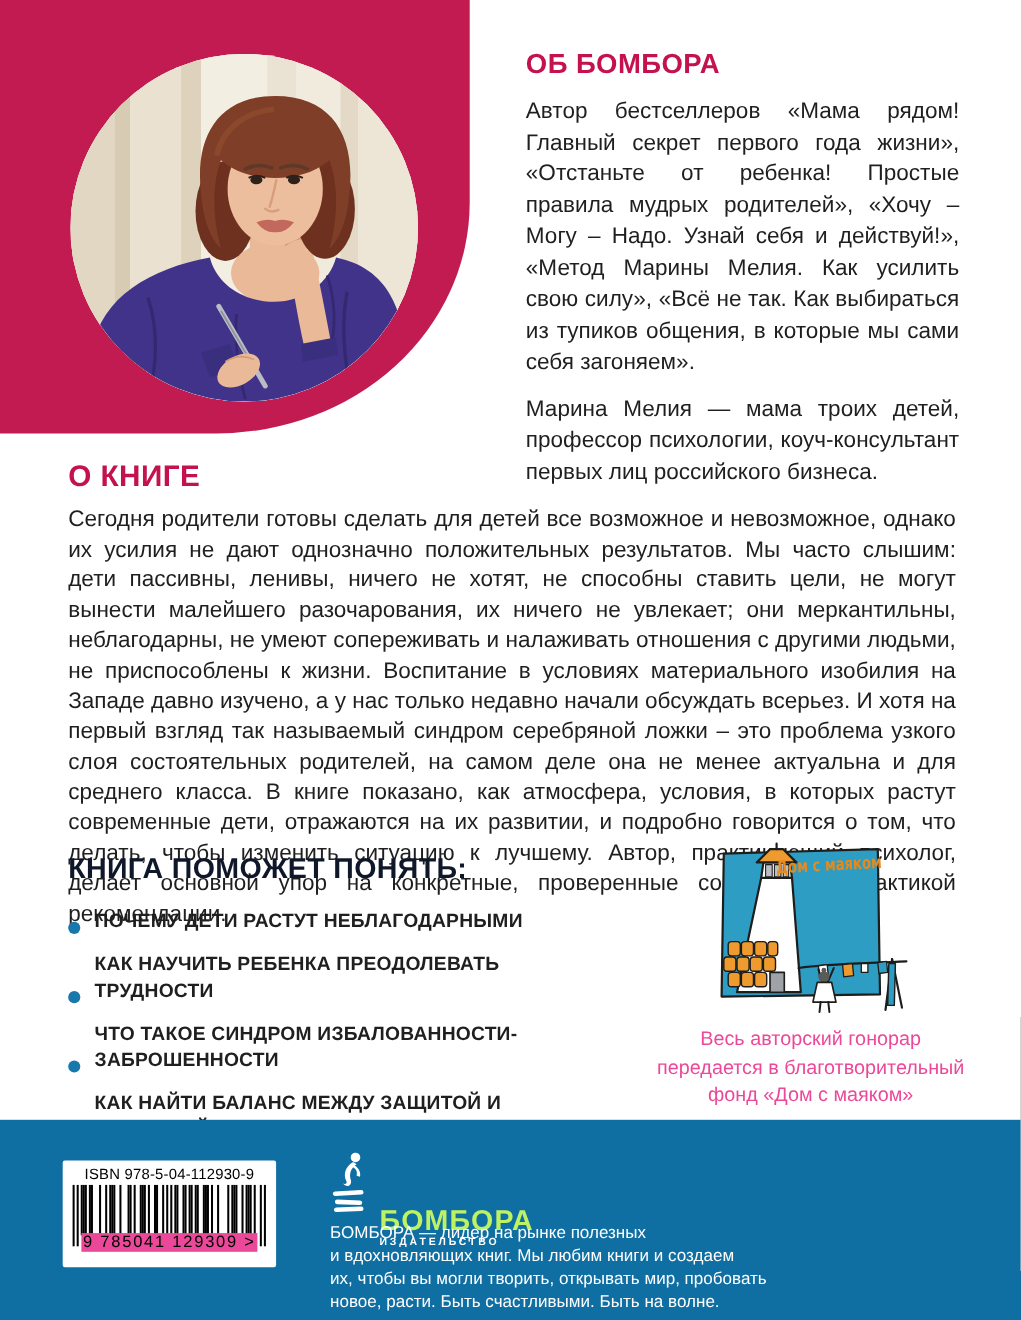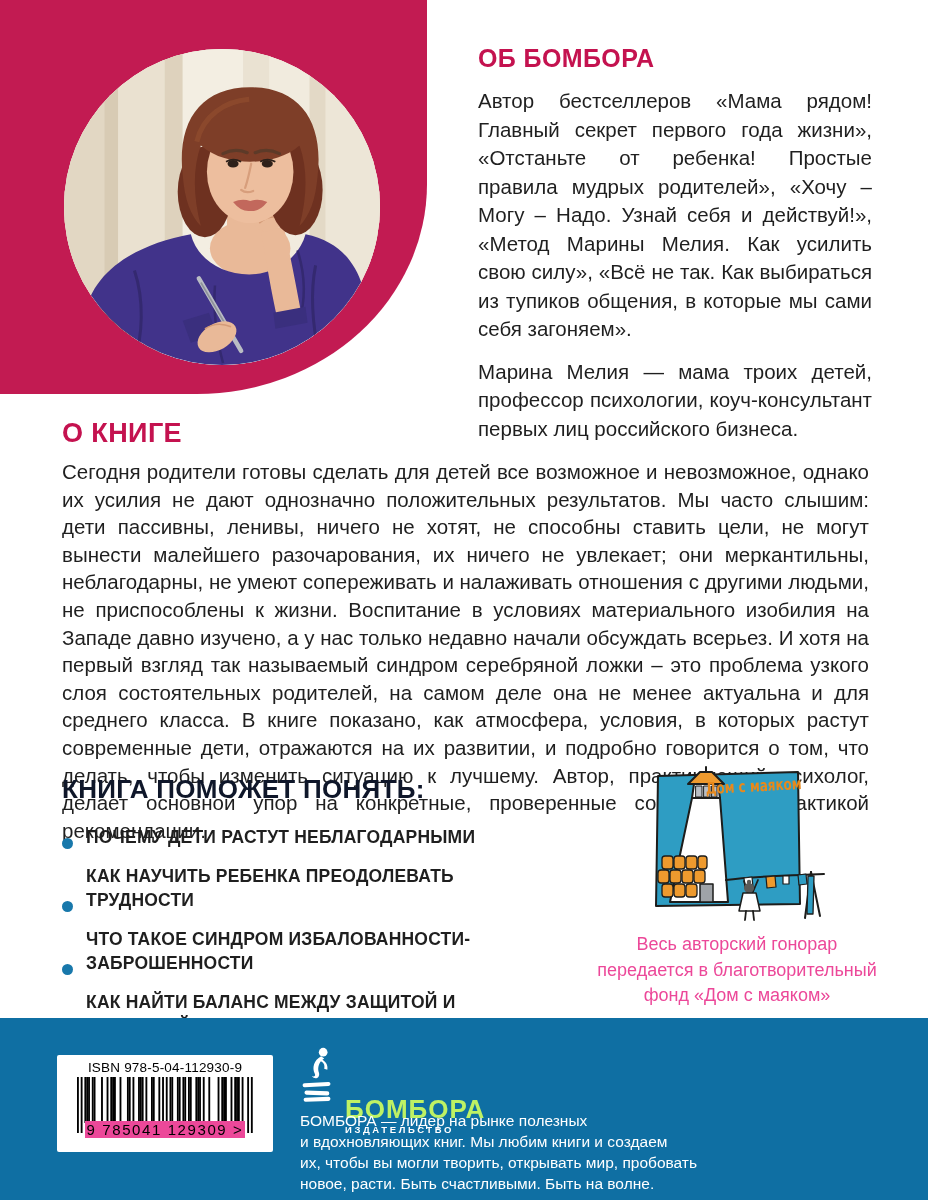--- a/index.html
+++ b/index.html
@@ -36,21 +36,21 @@
   .benefits li{display:flex;align-items:flex-end;margin-bottom:15px;}
   .dot{flex:0 0 auto;width:11px;height:11px;border-radius:50%;background:#1878ab;margin:6px 13px 0 0;}
   .benefits li span.lbl{font-size:17.5px;font-weight:bold;line-height:24px;letter-spacing:.2px;color:#1f1f1f;}
   
   .charity{position:absolute;left:597px;top:764px;width:280px;margin:0;text-align:center;}
   .charity svg{display:block;margin:0 auto;}
   .charity figcaption{margin-top:4px;font-size:18px;line-height:25.5px;color:#ec4899;}
   
   .footer{position:absolute;left:0;top:1018px;width:928px;height:182px;background:#0f6fa3;}
   .barcode-box{
-    position:absolute;left:57px;top:37px;width:216px;height:97px;background:#fff;border-radius:2px;
+    position:absolute;left:57px;top:37px;width:194px;height:97px;background:#fff;border-radius:2px;
     display:flex;flex-direction:column;align-items:center;padding-top:5px;box-sizing:border-box;
   }
   .isbn{font-size:13.5px;color:#000;letter-spacing:.2px;margin-bottom:2px;}
   .digits{font-size:15px;color:#000;letter-spacing:1.6px;margin-top:-14px;background:#ec4899;padding:0 2px;}
   .publisher{position:absolute;left:300px;top:28px;display:flex;align-items:flex-start;}
   .pub-text{margin-left:9px;margin-top:10px;}
   .pub-name{font-size:26px;font-weight:bold;color:#bef264;letter-spacing:1px;line-height:26px;margin-top:40px;}
   .pub-type{font-size:9.5px;font-weight:bold;color:#fff;letter-spacing:2.6px;margin-top:2px;}
   .pub-desc{
     position:absolute;left:300px;top:92px;width:420px;margin:0;color:#ffffff;

